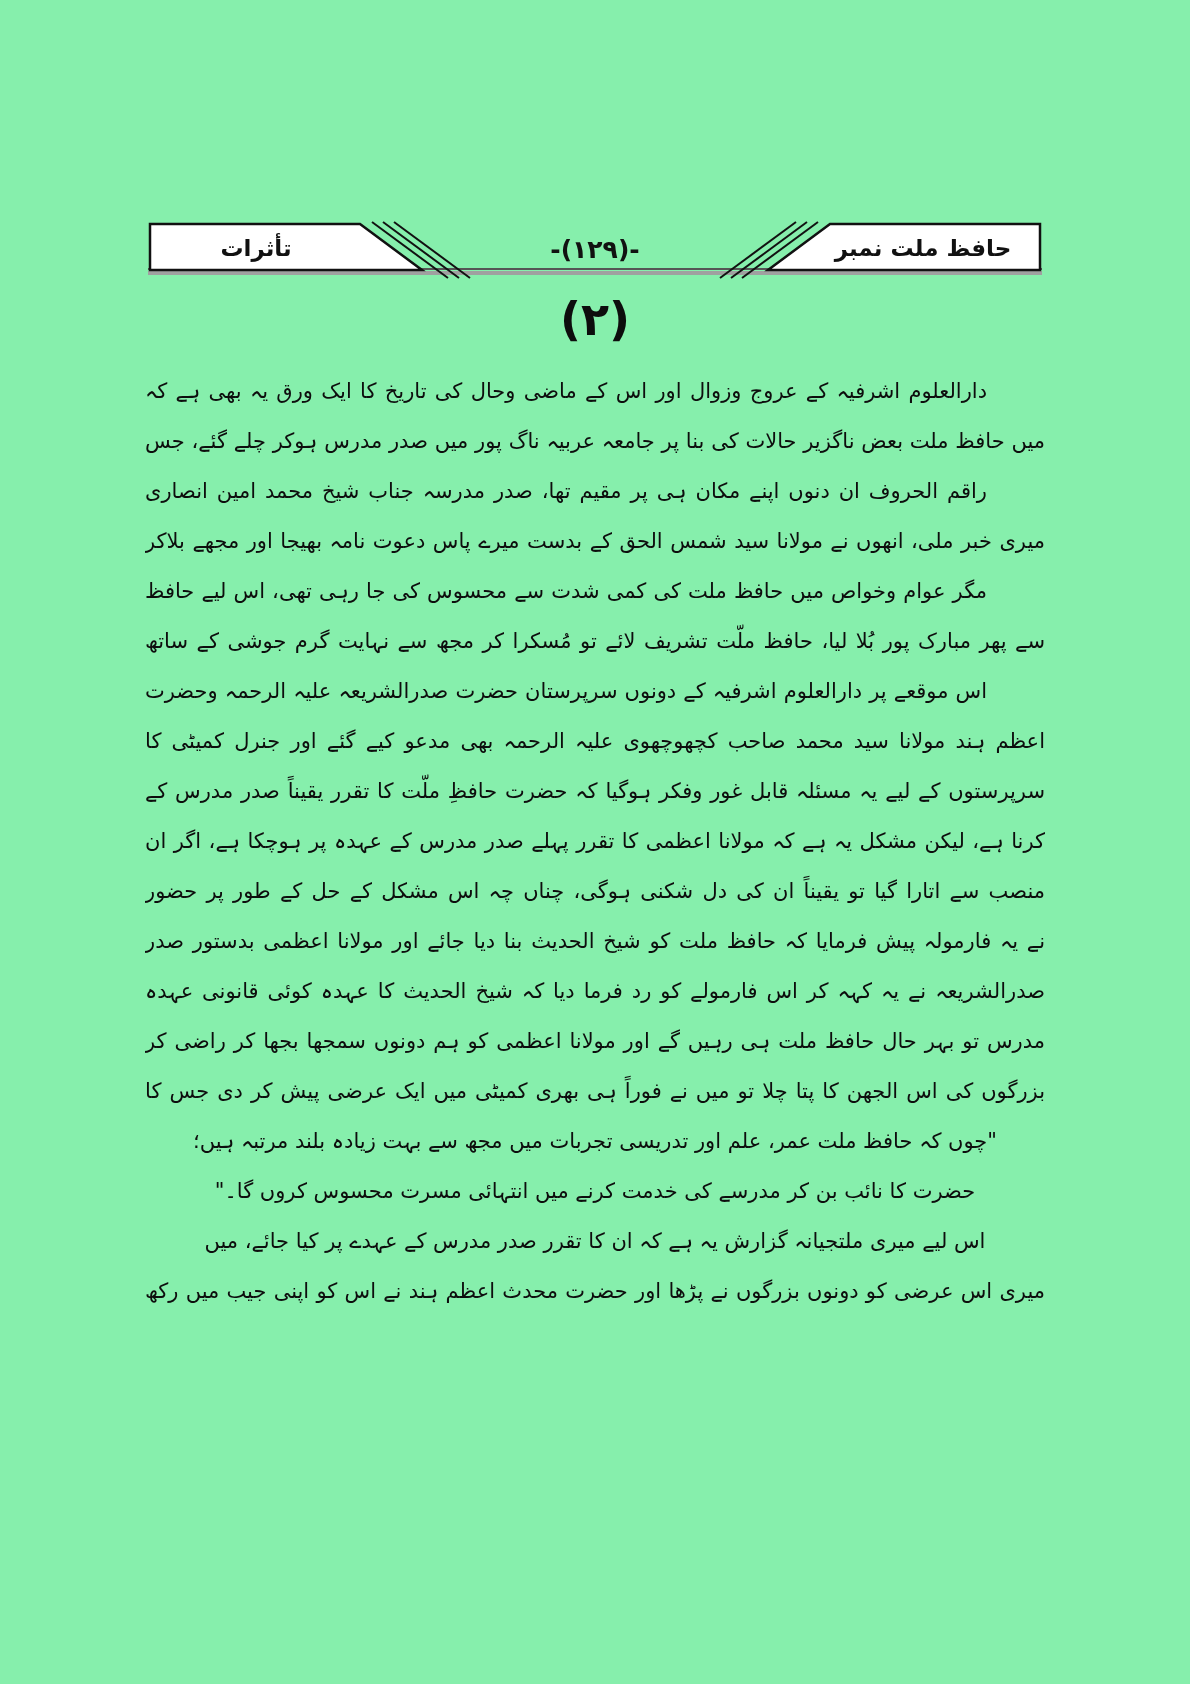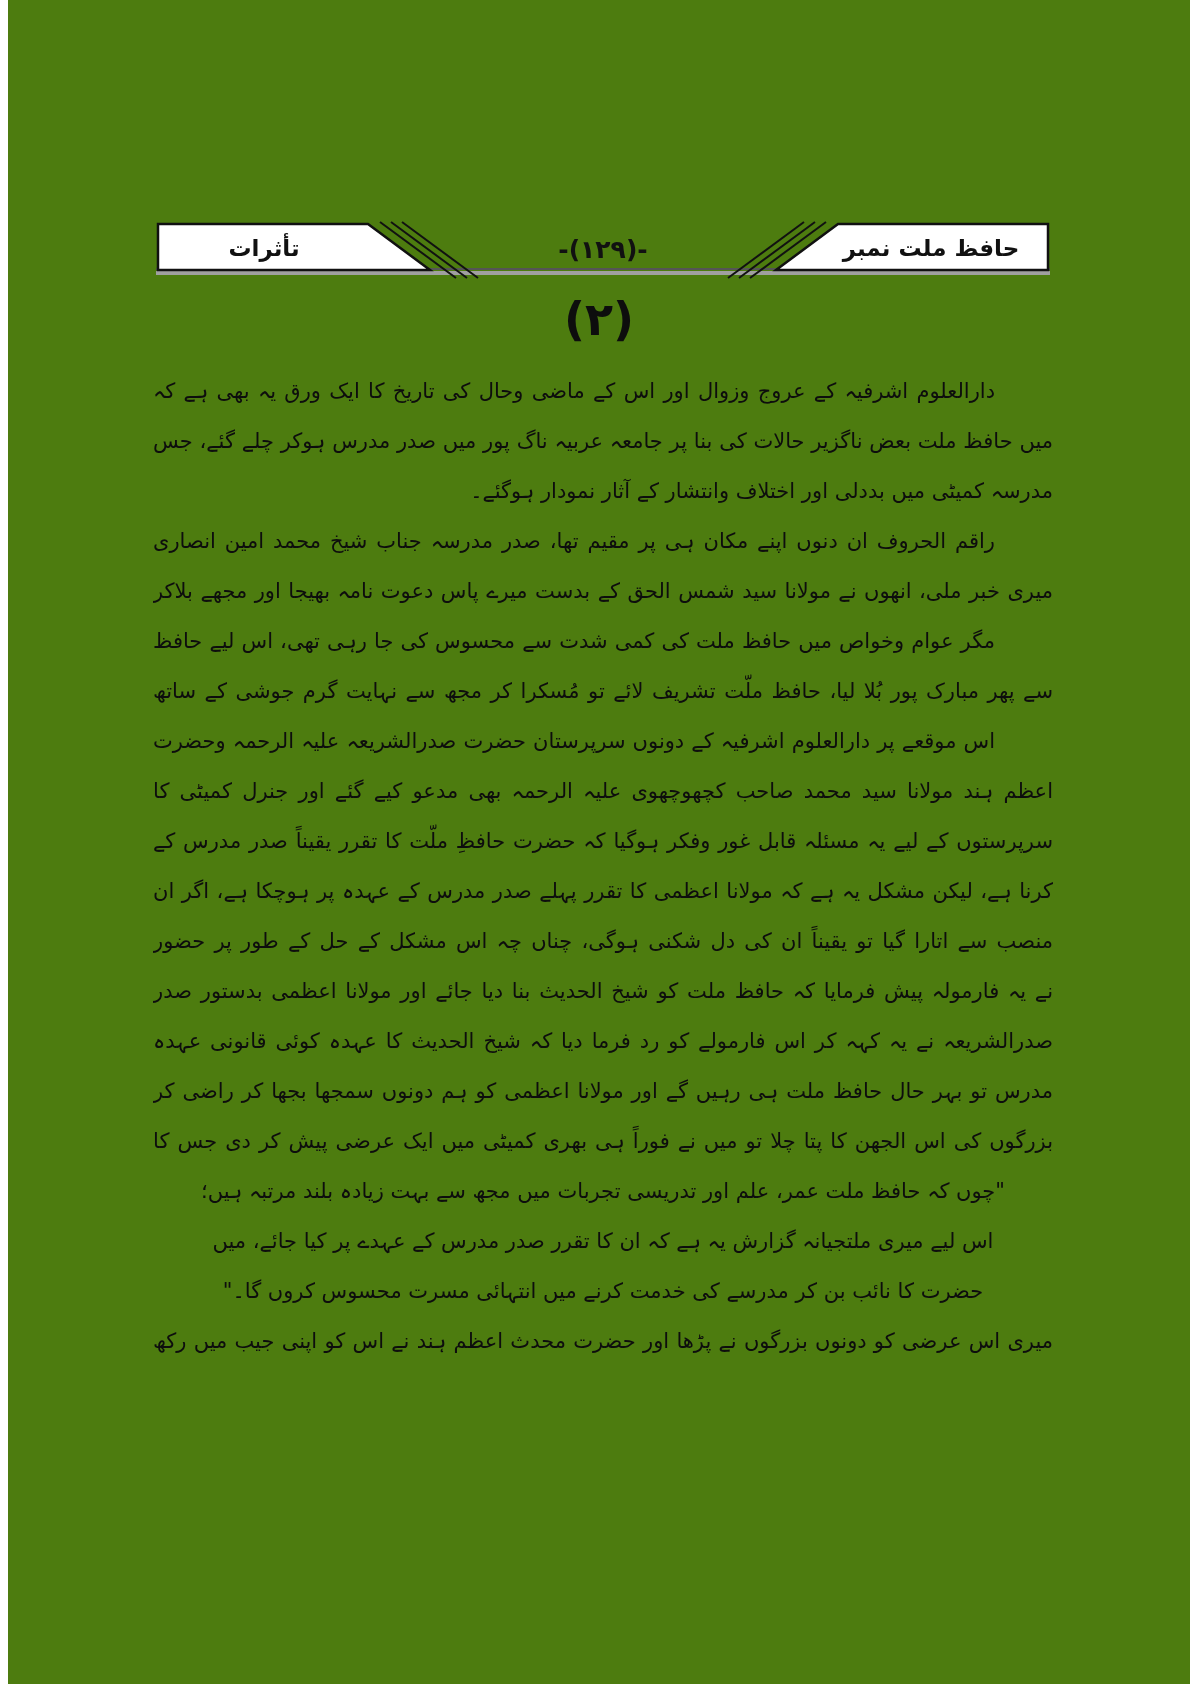--- a/index.html
+++ b/index.html
@@ -6,22 +6,21 @@
   body {
     width: 1190px; height: 1684px;
     background: #ffffff;
     font-family: "DejaVu Sans", sans-serif;
     color: #111;
     position: relative;
     overflow: hidden;
   }
   .page {
     position: absolute; inset: 0;
-    background: #4d7c0f;
-    margin-left: 8px;
+    background: #86efac;
   }
   
   .header-band {
     position: absolute;
     left: 148px; top: 220px;
     width: 894px; height: 62px;
   }
   .header-band svg { display: block; }
   .hdr-label {
     font-family: "DejaVu Sans", sans-serif;
@@ -96,33 +95,32 @@
 
       <text class="hdr-pagenum" x="447" y="38" text-anchor="middle">-(۱۲۹)-</text>
     </svg>
   </div>
 
   <div class="section-heading">(۲)</div>
 
   <div class="body-text">
       <div class="line first">دارالعلوم اشرفیہ کے عروج وزوال اور اس کے ماضی وحال کی تاریخ کا ایک ورق یہ بھی ہے کہ ۱۹۴۲ء</div>
       <div class="line full">میں حافظ ملت بعض ناگزیر حالات کی بنا پر جامعہ عربیہ ناگ پور میں صدر مدرس ہوکر چلے گئے، جس کی وجہ سے</div>
-      <div class="line last">مدرسہ کمیٹی میں بددلی اور اختلاف وانتشار کے آثار نمودار ہوگئے۔</div>
       <div class="line first">راقم الحروف ان دنوں اپنے مکان ہی پر مقیم تھا، صدر مدرسہ جناب شیخ محمد امین انصاری صاحب کو</div>
       <div class="line full">میری خبر ملی، انھوں نے مولانا سید شمس الحق کے بدست میرے پاس دعوت نامہ بھیجا اور مجھے بلاکر اکتوبر ۱۹۴۲ء</div>
       <div class="line first">مگر عوام وخواص میں حافظ ملت کی کمی شدت سے محسوس کی جا رہی تھی، اس لیے حافظ ملّت کو ناگ پور</div>
       <div class="line full">سے پھر مبارک پور بُلا لیا، حافظ ملّت تشریف لائے تو مُسکرا کر مجھ سے نہایت گرم جوشی کے ساتھ بغل گیر ہوئے۔</div>
       <div class="line first">اس موقعے پر دارالعلوم اشرفیہ کے دونوں سرپرستان حضرت صدرالشریعہ علیہ الرحمہ وحضرت محدث</div>
       <div class="line full">اعظم ہند مولانا سید محمد صاحب کچھوچھوی علیہ الرحمہ بھی مدعو کیے گئے اور جنرل کمیٹی کا اجلاس ہوا، بوقت کمیٹی دونوں</div>
       <div class="line full">سرپرستوں کے لیے یہ مسئلہ قابل غور وفکر ہوگیا کہ حضرت حافظِ ملّت کا تقرر یقیناً صدر مدرس کے منصب پر ہی</div>
       <div class="line full">کرنا ہے، لیکن مشکل یہ ہے کہ مولانا اعظمی کا تقرر پہلے صدر مدرس کے عہدہ پر ہوچکا ہے، اگر ان کو ان کے</div>
       <div class="line full">منصب سے اتارا گیا تو یقیناً ان کی دل شکنی ہوگی، چناں چہ اس مشکل کے حل کے طور پر حضور محدث اعظم ہند</div>
       <div class="line full">نے یہ فارمولہ پیش فرمایا کہ حافظ ملت کو شیخ الحدیث بنا دیا جائے اور مولانا اعظمی بدستور صدر مدرس رہیں، مگر</div>
       <div class="line full">صدرالشریعہ نے یہ کہہ کر اس فارمولے کو رد فرما دیا کہ شیخ الحدیث کا عہدہ کوئی قانونی عہدہ نہیں ہے؛ لہذا صدر</div>
       <div class="line full">مدرس تو بہر حال حافظ ملت ہی رہیں گے اور مولانا اعظمی کو ہم دونوں سمجھا بجھا کر راضی کر لیں گے، جب مجھے اپنے</div>
       <div class="line full">بزرگوں کی اس الجھن کا پتا چلا تو میں نے فوراً ہی بھری کمیٹی میں ایک عرضی پیش کر دی جس کا مضمون تقریباً یہ تھا:</div>
       <div class="line quote">"چوں کہ حافظ ملت عمر، علم اور تدریسی تجربات میں مجھ سے بہت زیادہ بلند مرتبہ ہیں؛</div>
+      <div class="line quote">حضرت کا نائب بن کر مدرسے کی خدمت کرنے میں انتہائی مسرت محسوس کروں گا۔"</div>
       <div class="line quote">اس لیے میری ملتجیانہ گزارش یہ ہے کہ ان کا تقرر صدر مدرس کے عہدے پر کیا جائے، میں</div>
-      <div class="line quote">حضرت کا نائب بن کر مدرسے کی خدمت کرنے میں انتہائی مسرت محسوس کروں گا۔"</div>
       <div class="line full">میری اس عرضی کو دونوں بزرگوں نے پڑھا اور حضرت محدث اعظم ہند نے اس کو اپنی جیب میں رکھ لیا</div>
     </div>
 
 </div>
 
 </body></html>

